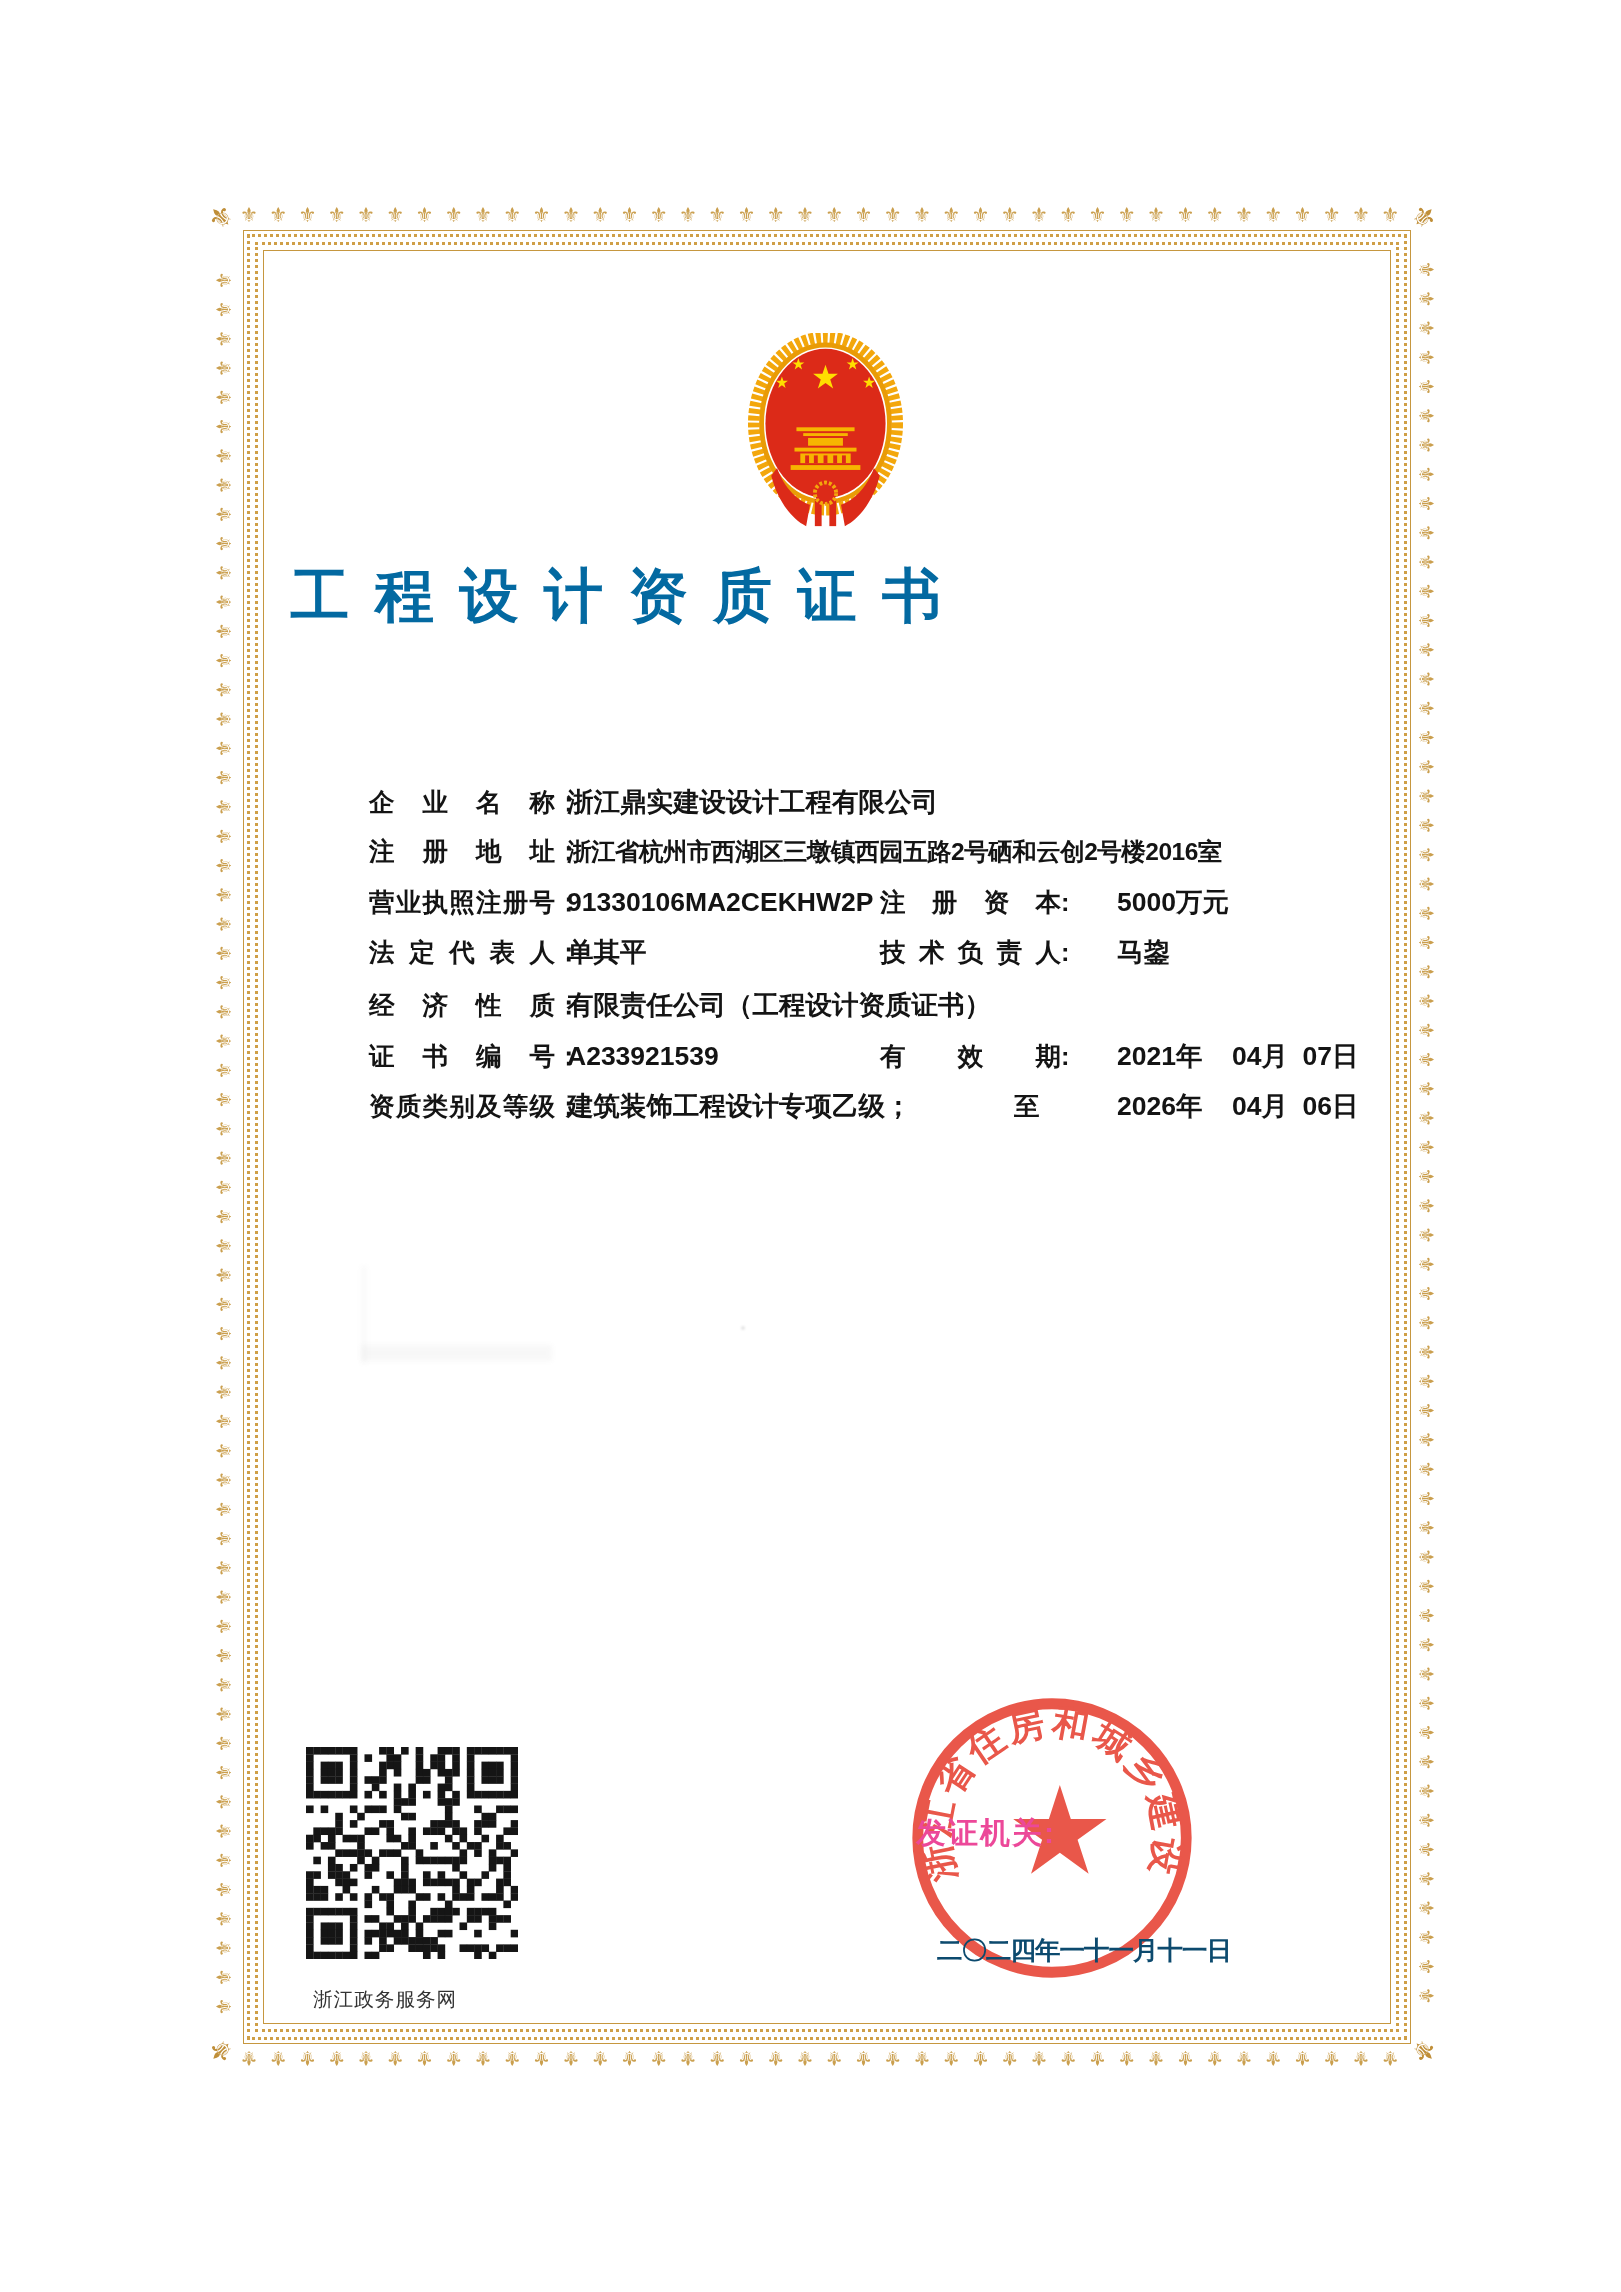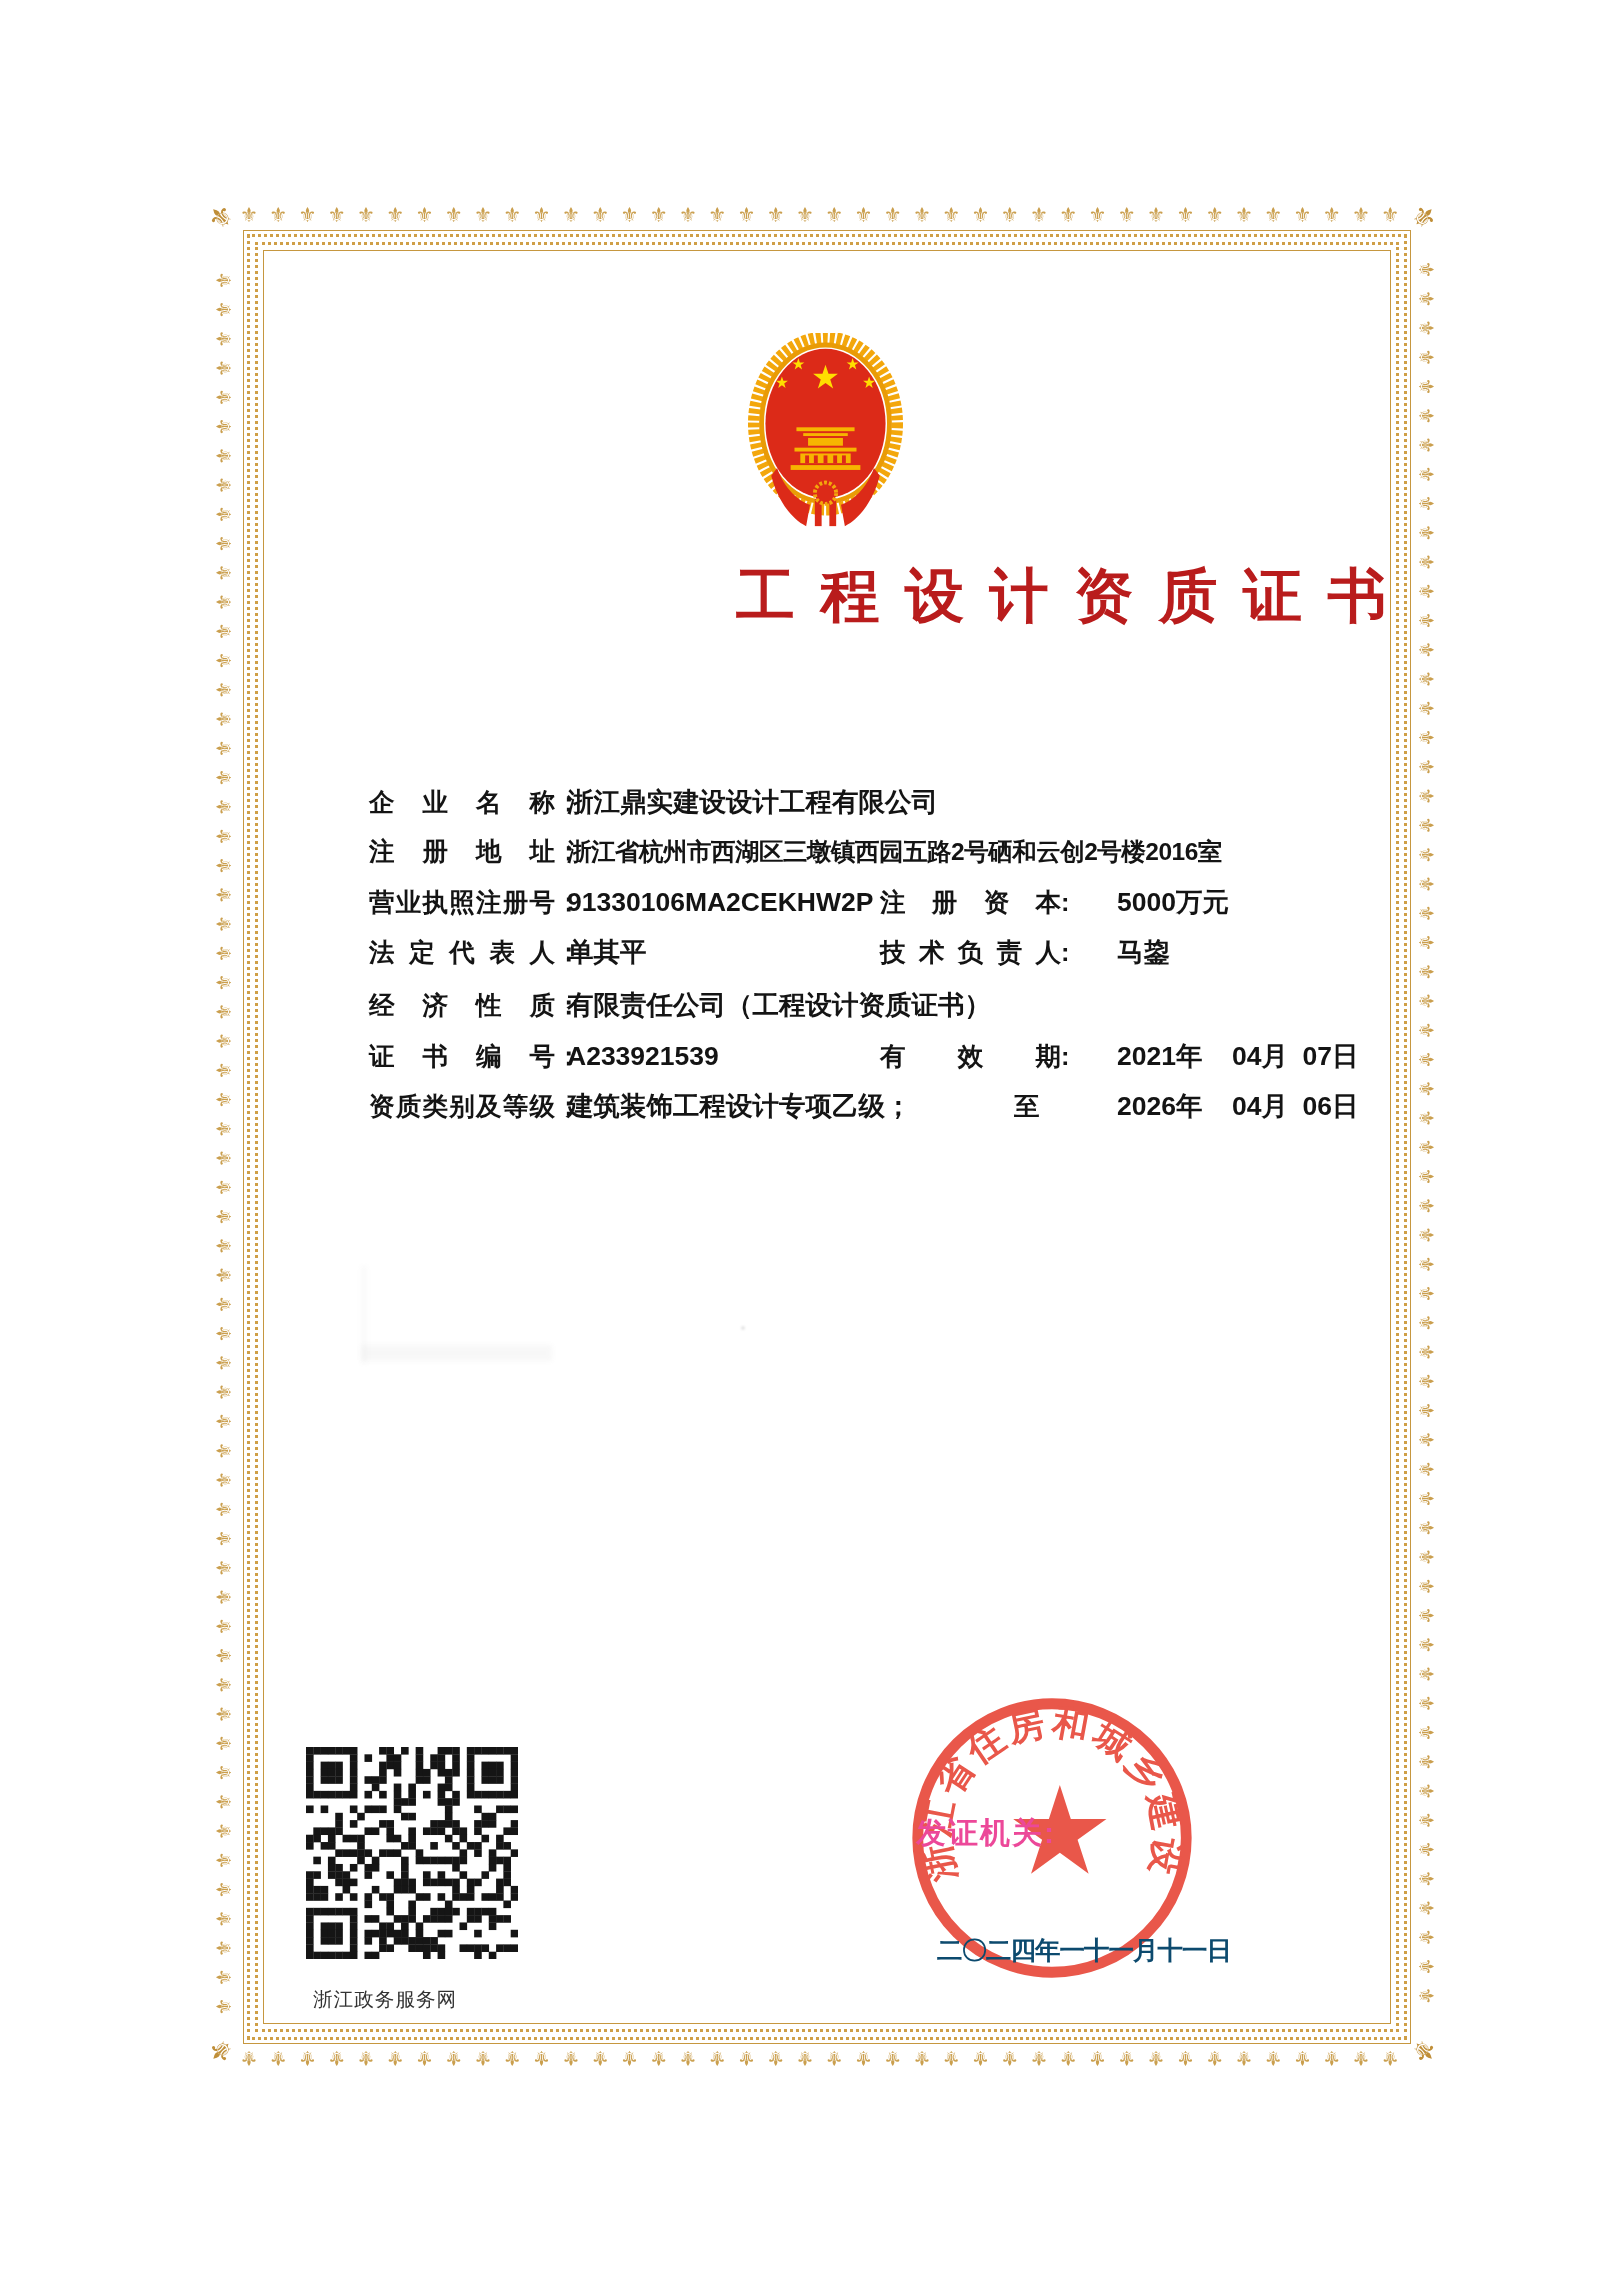--- a/index.html
+++ b/index.html
@@ -31,24 +31,24 @@
     border:1px solid #c6973f;}
   .band .b2{position:absolute;inset:2.9px;border:3.9px dotted #cf9f47;}
   .band .b3{position:absolute;inset:10.8px;border:3.9px dotted #cf9f47;}
   .band .b4{position:absolute;inset:18.6px;border:1px solid #c6973f;}
 
   
   .emblem{position:absolute;left:748px;top:333px;width:155px;height:208px;}
 
   
   .title{
-    position:absolute;left:265px;top:557px;width:1147px;text-align:right;
+    position:absolute;left:265px;top:557px;width:1147px;text-align:left;
     font-family:"Liberation Serif","DejaVu Serif",serif;font-weight:bold;
     font-size:59px;letter-spacing:25.5px;padding-left:25.5px;box-sizing:border-box;
-    color:#b91c1c;white-space:nowrap;
+    color:#0369a1;white-space:nowrap;
   }
 
   
   .fields{position:absolute;left:0;top:0;width:1621px;height:1176px;color:#141414;}
   .frow{position:absolute;left:0;width:1621px;height:39px;line-height:35px;font-weight:bold;}
   .flabel{position:absolute;left:369px;display:flex;font-size:25.5px;}
   .fchars{display:flex;justify-content:space-between;width:186px;}
   .fcolon{margin-left:1px;}
   .fvalue{position:absolute;left:567px;font-size:26.5px;white-space:pre;}
   .frow:nth-child(2) .fvalue{font-size:24.5px;letter-spacing:-0.5px;}

